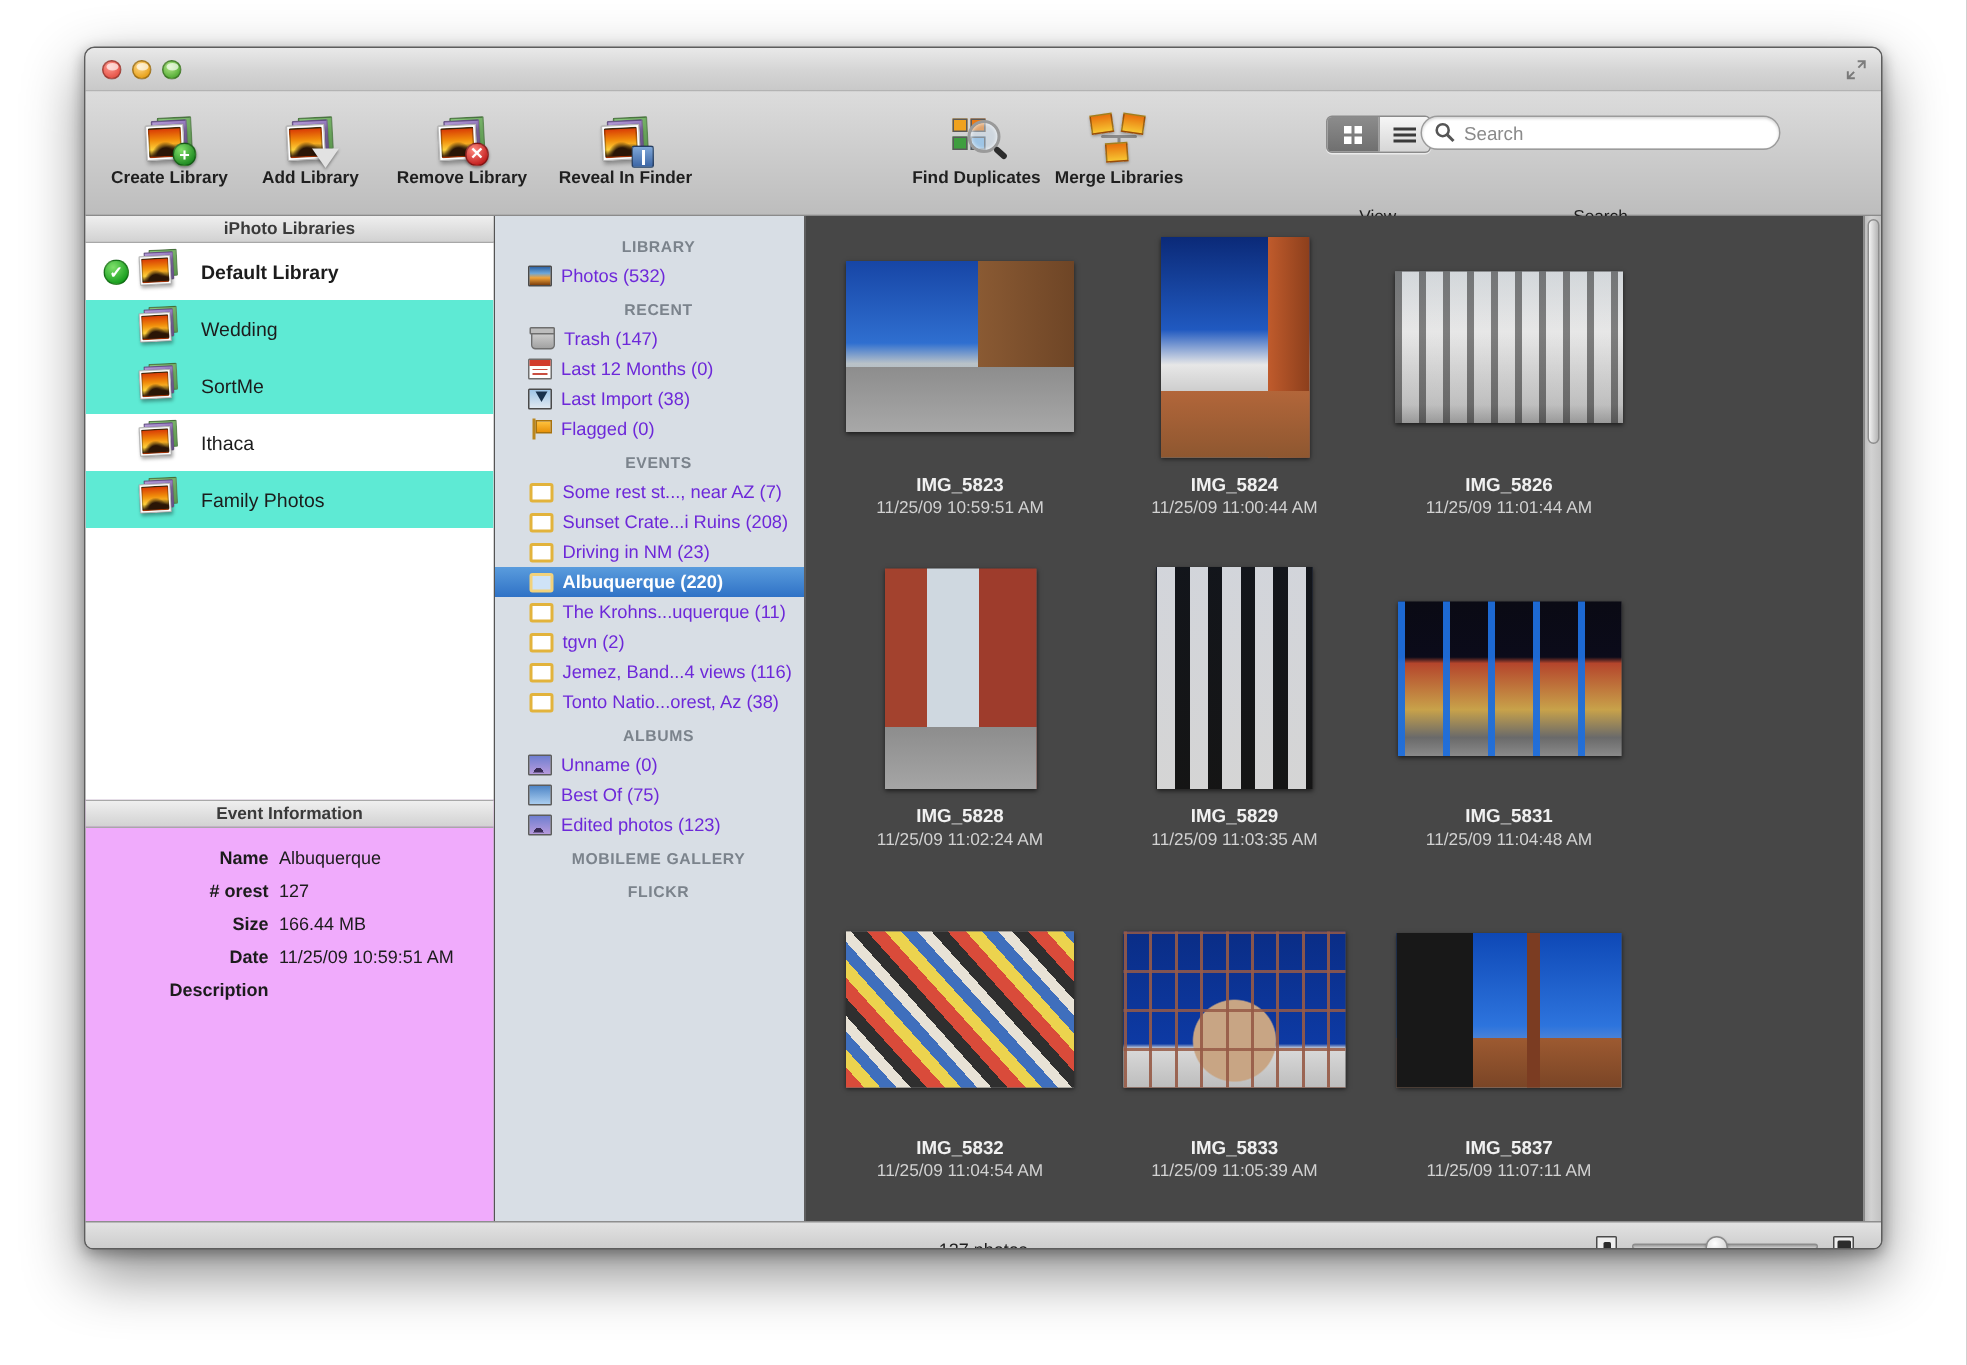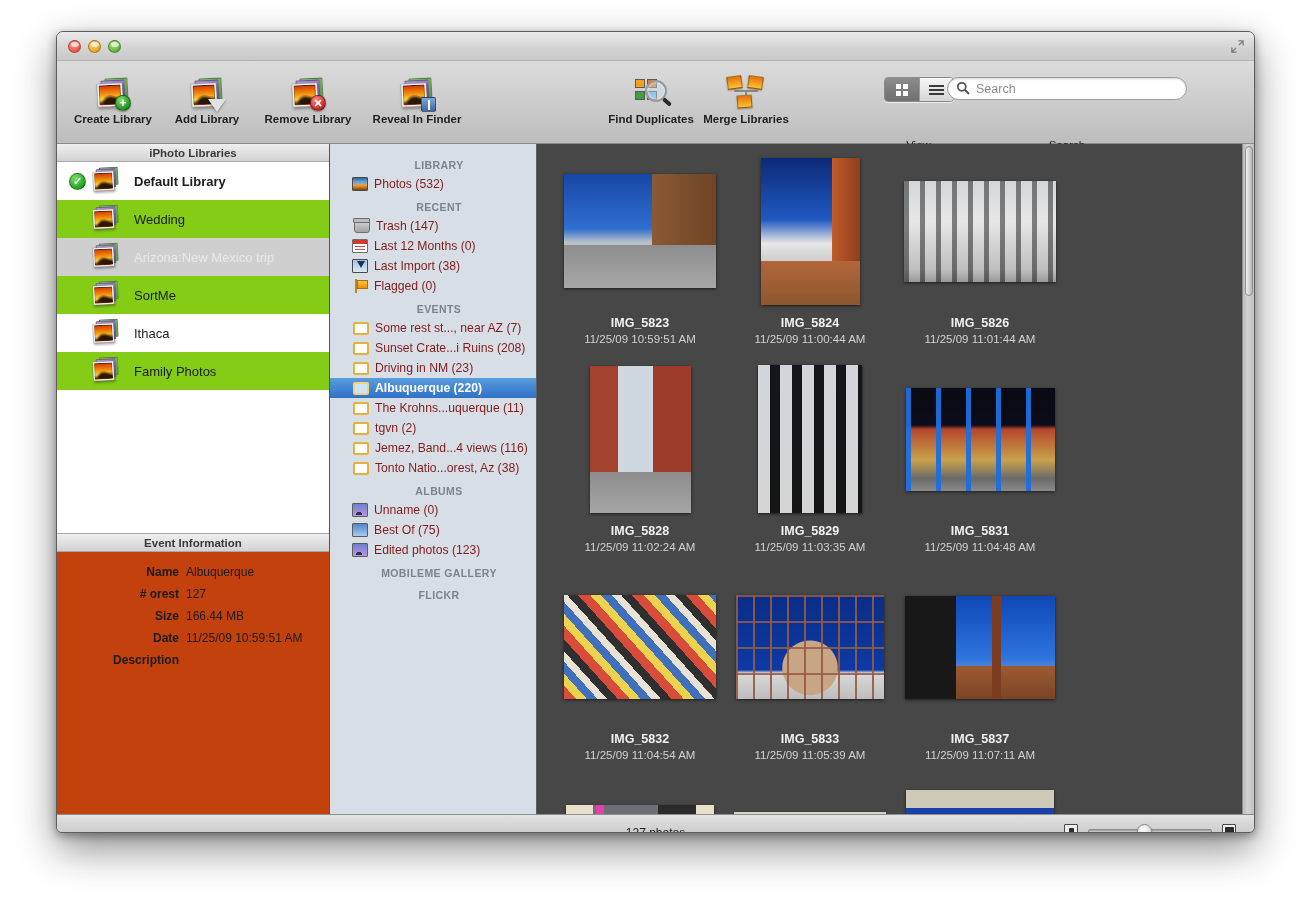--- a/index.html
+++ b/index.html
@@ -227,36 +227,36 @@
     border-bottom: 1px solid #a8a8a8;
     font-size: 11.5px; font-weight: bold; color:#3a3a3a;
     display:flex; align-items:center; justify-content:center;
   }
   #library-list { flex: 1 1 auto; background:#fff; overflow:hidden; position:relative; }
   .lib-row {
     height: 38px; display:flex; align-items:center;
     padding-left: 12px; cursor: default;
     border-bottom: 0;
   }
-  .lib-row.alt { background: #84cc16; }
+  .lib-row.alt { background: #5eead4; }
   .lib-row.sel { background: #cfcfcf; }
   .lib-row.sel .lib-name { color:#e8e8e8; }
   .lib-check {
     width: 17px; height: 17px; border-radius:50%;
     background: radial-gradient(circle at 36% 28%, #7ee06a, #159d1c 78%);
     border:1px solid rgba(0,0,0,.3);
     display:flex; align-items:center; justify-content:center;
     color:#fff; font-size:11px; font-weight:bold; margin-right: 6px; flex:0 0 17px;
   }
   .lib-check.empty { background:none; border:none; }
   .lib-icon { margin-right: 8px; transform: scale(.82); transform-origin: left center; }
   .lib-name { font-size: 13px; color:#1c1c1c; white-space:nowrap; }
   .lib-name.bold { font-weight: bold; }
 
-  #event-info { flex: 0 0 auto; background:#c2410c; border-top:1px solid #a8a8a8;}
+  #event-info { flex: 0 0 auto; background:#f0abfc; border-top:1px solid #a8a8a8;}
   #event-body { padding: 13px 0 0 16px; height: 262px; }
   .info-row { display:flex; font-size: 12px; margin-bottom: 8px; }
   .info-key {
     width: 113px; text-align: right; padding-right: 7px;
     font-weight: bold; color: #1c1c1c;
   }
   .info-val { color:#1c1c1c; }
 
   
   #sourcelist {
@@ -266,21 +266,21 @@
     padding-top: 8px;
     position: relative;
     overflow: hidden;
   }
   .src-group {
     font-size: 10.5px; font-weight: bold; color:#7b838c;
     letter-spacing: .4px; padding: 7px 0 3px 12px; text-transform: uppercase; text-align: center;
   }
   .src-row {
     height: 20px; display:flex; align-items:center; padding-left: 22px;
-    font-size: 12.2px; color:#7f1d1d; cursor:default; white-space:nowrap;
+    font-size: 12.2px; color:#6d28d9; cursor:default; white-space:nowrap;
   }
   .src-row.sel {
     background: linear-gradient(to bottom,#5a9cdd,#2f72c6);
     color:#fff; font-weight:bold;
   }
   .src-ico { width:16px; height:14px; margin-right:6px; flex:0 0 16px; position:relative; }
   
   .ic-photos { border:1px solid #4a4a4a; border-radius:1px;
       background: linear-gradient(to bottom,#2e63a5 0%,#6ba6d8 35%,#f0a33a 60%,#7d3f0c 100%); }
   .ic-trash { background: linear-gradient(to bottom,#d8d8d8,#a2a2a2);
@@ -314,20 +314,21 @@
   
   #gridwrap {
     flex: 1 1 auto; position: relative; background: #474747;
     overflow: hidden;
   }
   #grid {
     position:absolute; left:0; right:12px; top:0; bottom:0;
     padding: 12px 10px 0 18px;
     display: flex; flex-wrap: wrap;
     align-content: flex-start;
+    gap: 13px;
   }
   .cell {
     width: 170px; height: 207px;
     display:flex; flex-direction:column; align-items:center; justify-content:flex-start;
     margin-bottom: 1px;
   }
   .thumbbox {
     height: 150px; width: 100%;
     display:flex; align-items:center; justify-content:center;
   }
@@ -517,25 +518,20 @@
           <div class="lib-row">
             <span class="lib-check">✓</span>
             <span class="lib-icon"><span class="stackicon" style="display:inline-block"><i class="sl3"></i><i class="sl2"></i><i class="sl1"></i><i class="ph"></i></span></span>
             <span class="lib-name bold">Default Library</span>
           </div>
           <div class="lib-row alt">
             <span class="lib-check empty"></span>
             <span class="lib-icon"><span class="stackicon" style="display:inline-block"><i class="sl3"></i><i class="sl2"></i><i class="sl1"></i><i class="ph"></i></span></span>
             <span class="lib-name">Wedding</span>
           </div>
-          <div class="lib-row sel">
-            <span class="lib-check empty"></span>
-            <span class="lib-icon"><span class="stackicon" style="display:inline-block"><i class="sl3"></i><i class="sl2"></i><i class="sl1"></i><i class="ph"></i></span></span>
-            <span class="lib-name">Arizona:New Mexico trip</span>
-          </div>
           <div class="lib-row alt">
             <span class="lib-check empty"></span>
             <span class="lib-icon"><span class="stackicon" style="display:inline-block"><i class="sl3"></i><i class="sl2"></i><i class="sl1"></i><i class="ph"></i></span></span>
             <span class="lib-name">SortMe</span>
           </div>
           <div class="lib-row">
             <span class="lib-check empty"></span>
             <span class="lib-icon"><span class="stackicon" style="display:inline-block"><i class="sl3"></i><i class="sl2"></i><i class="sl1"></i><i class="ph"></i></span></span>
             <span class="lib-name">Ithaca</span>
           </div>

